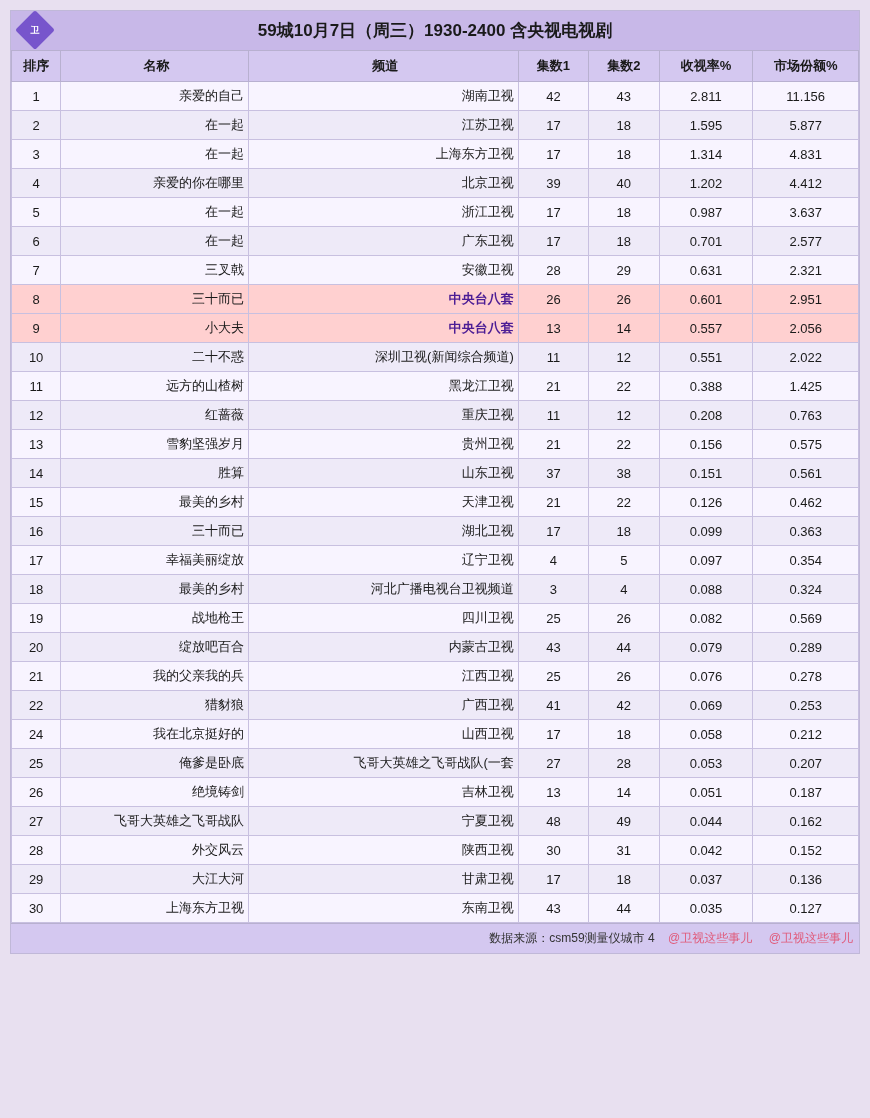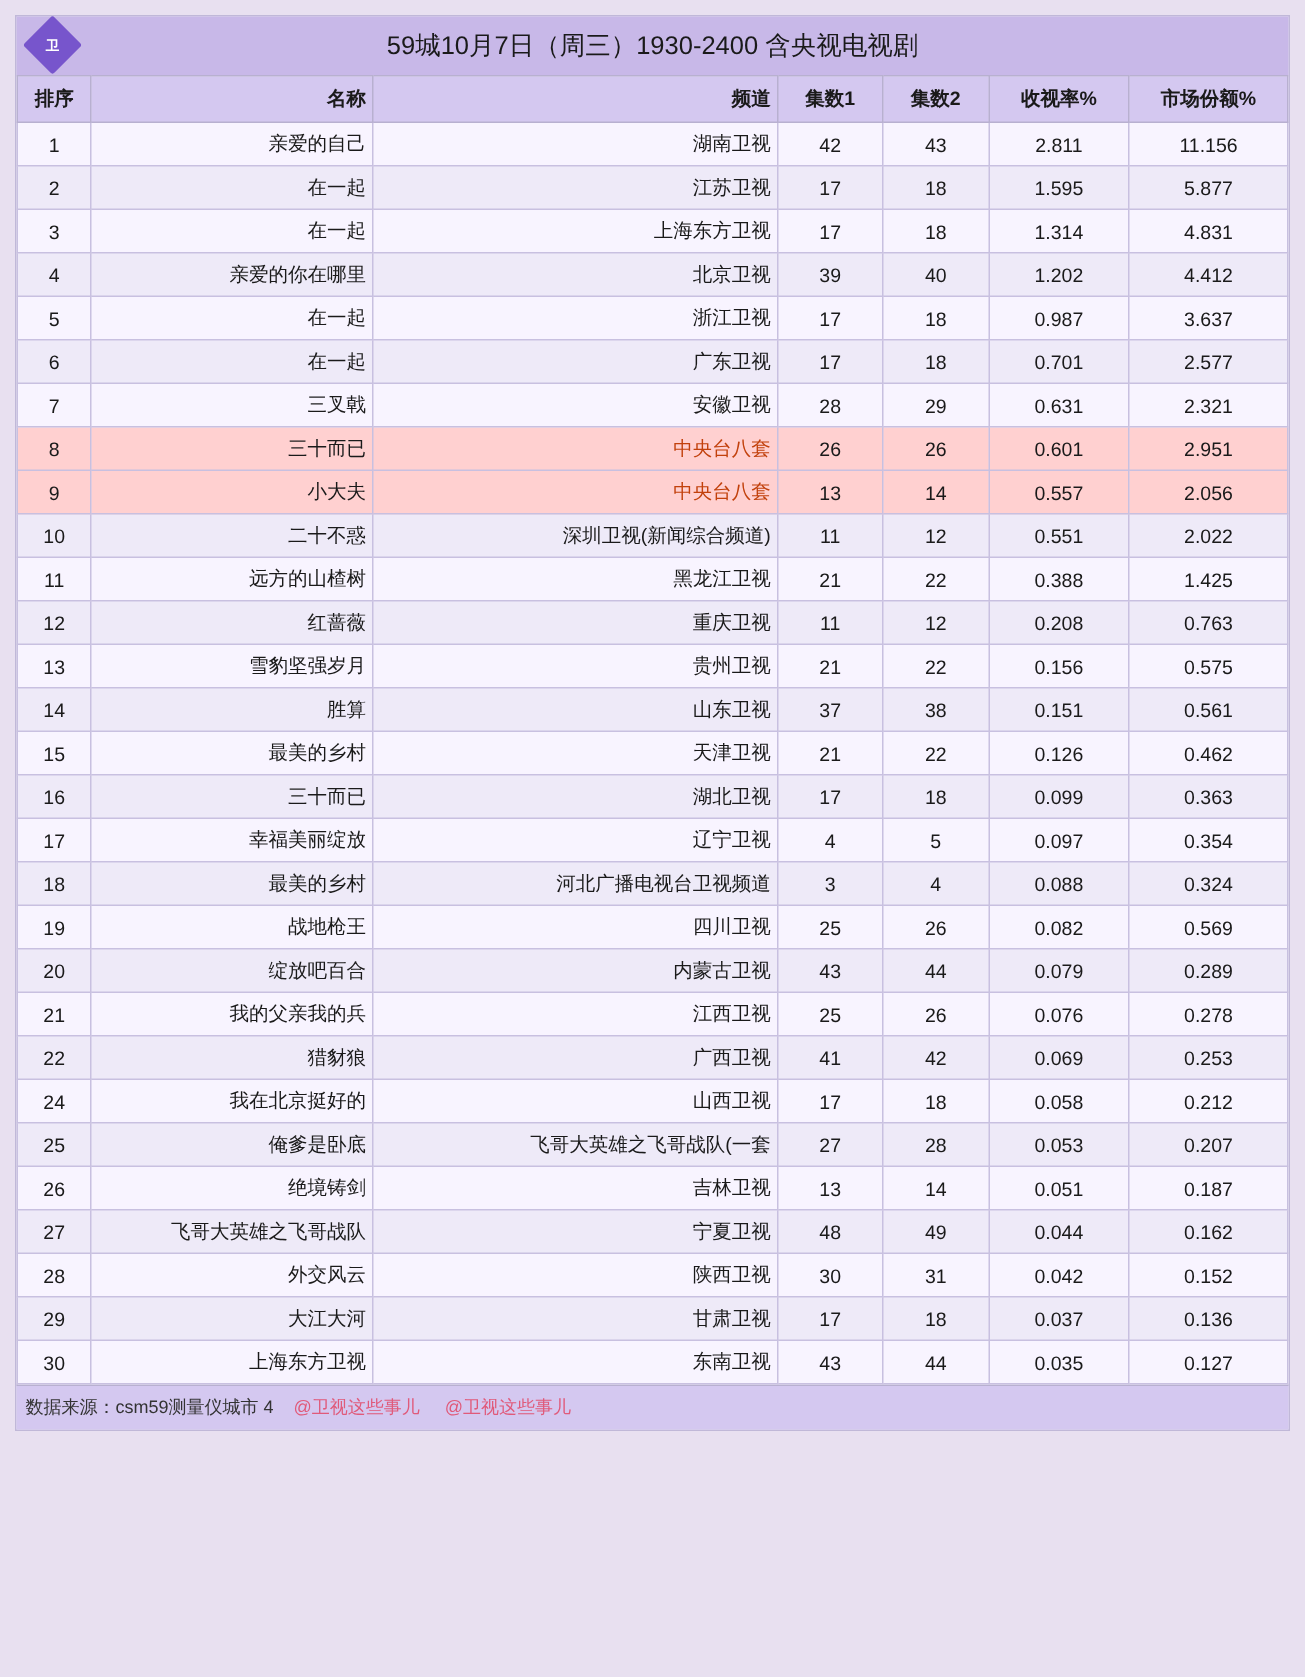--- a/index.html
+++ b/index.html
@@ -27,60 +27,60 @@
       position: relative;
     }
     .header-logo {
       position: absolute;
       left: 10px;
       width: 30px;
       height: 30px;
     }
     .header-title {
       font-size: 17px;
-      font-weight: normal;
+      font-weight: bold;
       color: #1a1a1a;
       text-align: center;
     }
     table {
       width: 100%;
       border-collapse: collapse;
       font-size: 13px;
     }
     thead tr {
       background: #d4c8f0;
     }
     thead th {
       padding: 6px 4px;
       text-align: center;
       font-weight: bold;
       color: #1a1a1a;
       border: 1px solid #b8b0d0;
     }
-    thead th.left { text-align: right; padding-left: 8px; }
+    thead th.left { text-align: center; padding-left: 8px; }
     tbody tr:nth-child(odd) {
       background: #f8f4ff;
     }
     tbody tr:nth-child(even) {
       background: #eeeaf8;
     }
     tbody tr.highlight {
       background: #ffd0d0;
     }
     tbody td {
       padding: 5px 4px;
       border: 1px solid #c8c0e0;
       color: #1a1a1a;
       text-align: center;
     }
     tbody td.left { text-align: right; padding-left: 8px; }
-    tbody td.red-text { color: #c2410c; font-weight: normal; }
+    tbody td.red-text { color: #4c1d95; font-weight: bold; }
     .footer {
       background: #d4c8f0;
-      text-align: left;
+      text-align: right;
       padding: 6px;
       font-size: 12px;
       color: #333;
       border-top: 1px solid #b8b0d0;
     }
     .table-wrapper {
       position: relative;
       overflow: hidden;
     }
     

